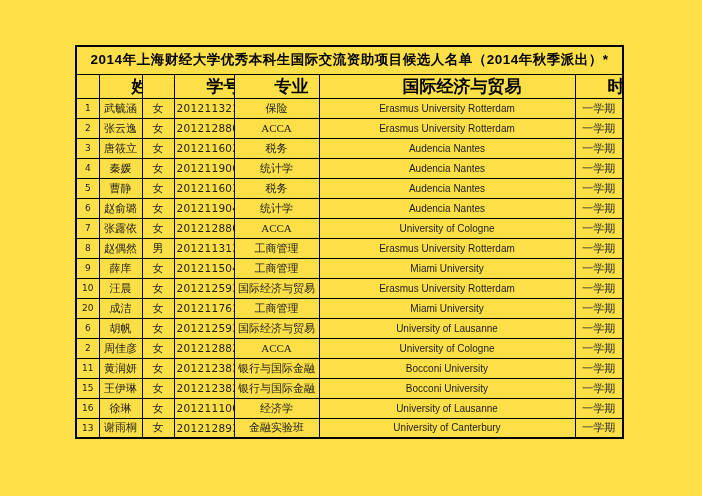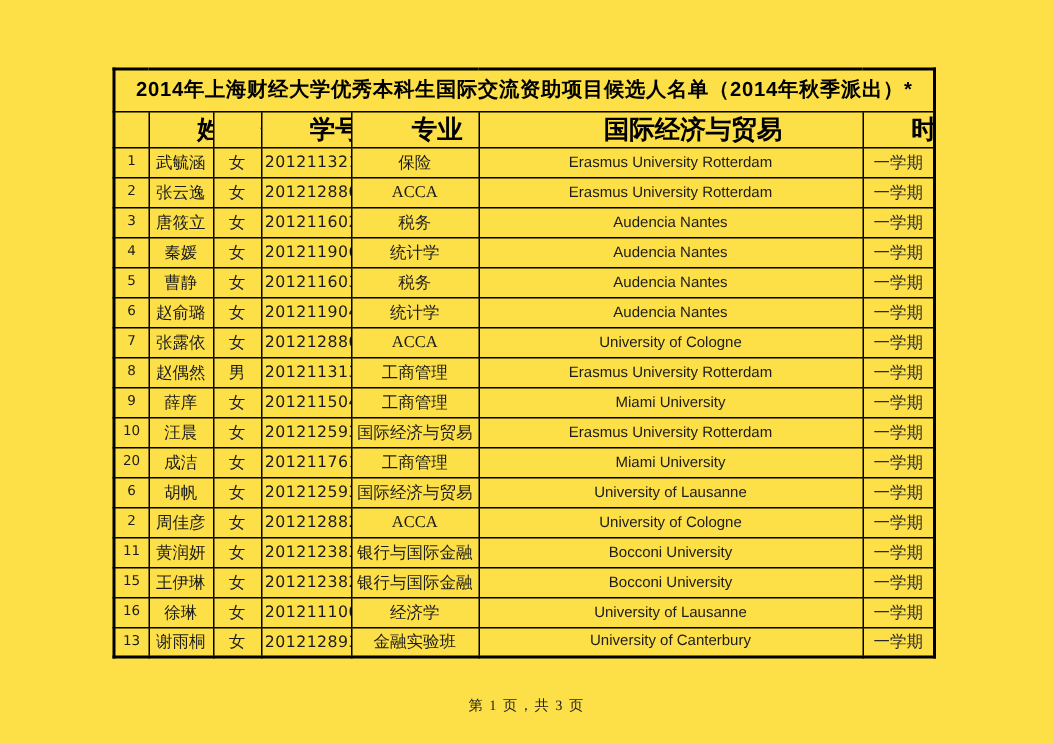--- a/index.html
+++ b/index.html
@@ -246,15 +246,14 @@
           <td class="c1">谢雨桐</td>
           <td class="c2">女</td>
           <td class="c3">2012128936</td>
           <td class="c4">金融实验班</td>
           <td class="c5">University of Canterbury</td>
           <td class="c6">一学期</td>
         </tr>
       </tbody>
   </table>
 
-  <div class="page-footer">第 1 页，共 3 页</div>
 
 </div>
 
 </body></html>

